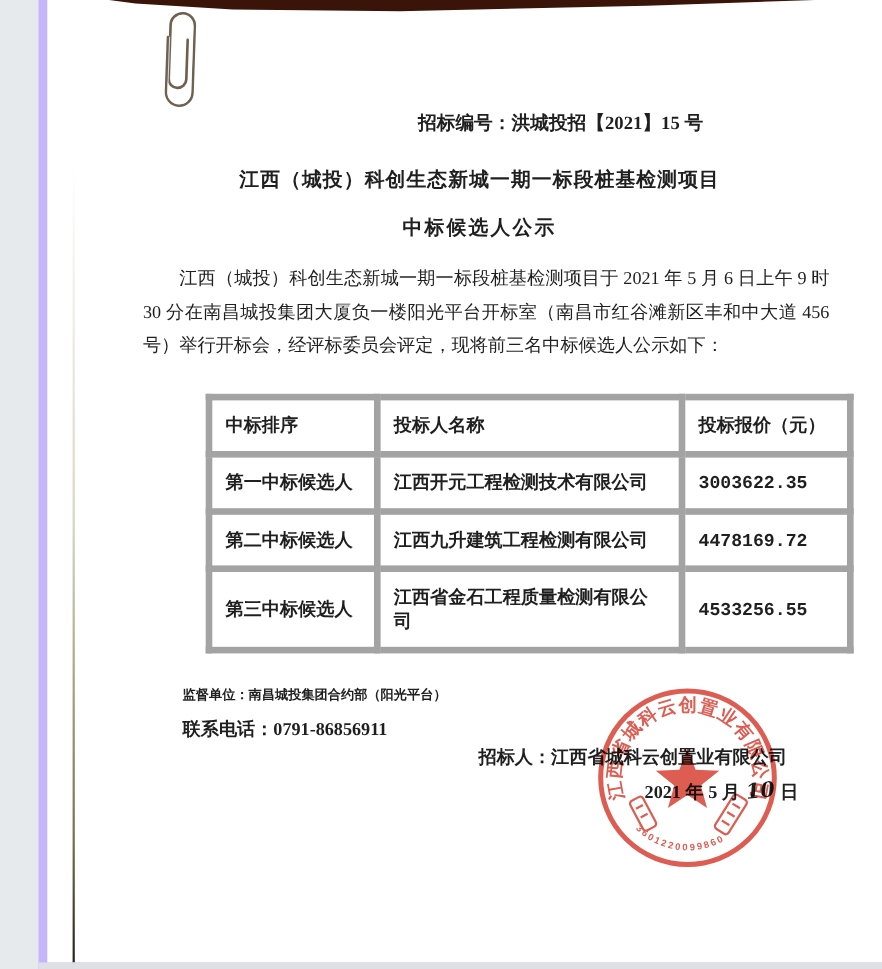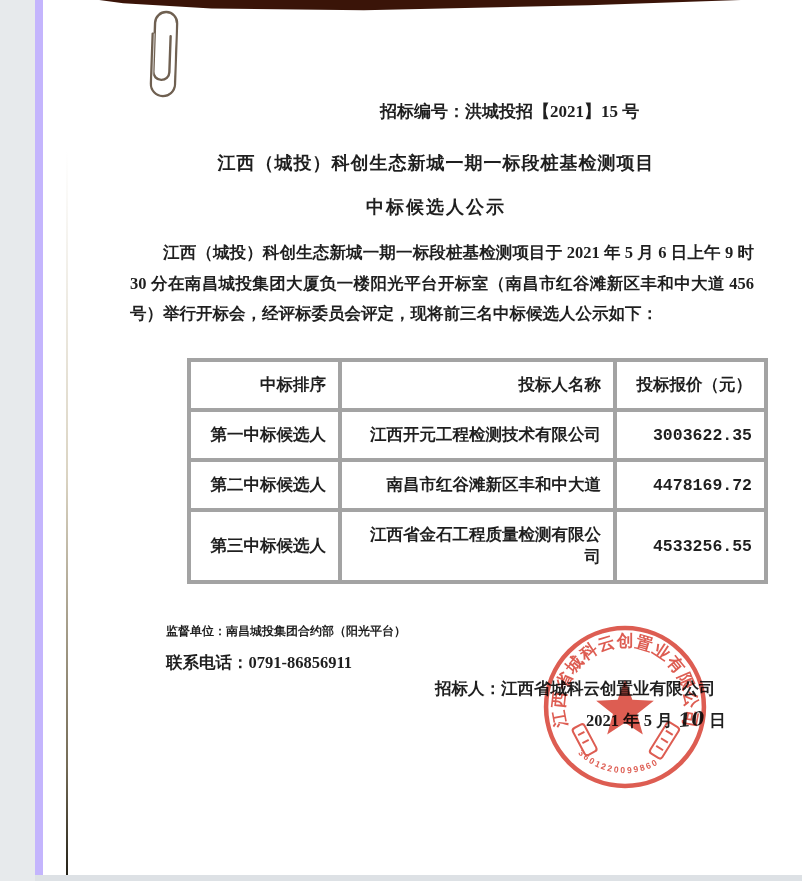--- a/index.html
+++ b/index.html
@@ -12,33 +12,33 @@
           clip-path:polygon(8% 0,88% 0,69% 40%,41% 78%,22% 66%,11% 25%);}
   .fold-line{position:absolute;left:31px;top:150px;width:2px;height:725px;
           background:linear-gradient(to bottom,rgba(150,130,80,0) 0%,rgba(150,130,80,.35) 45%,rgba(70,58,30,.75) 85%,rgba(25,22,12,.95) 100%);}
   .bottom-strip{position:absolute;left:0;top:875px;width:802px;height:6px;background:#dde1e5;}
 
   .line{position:absolute;white-space:nowrap;}
   .tender-no{left:345px;top:100px;font-size:17px;font-weight:700;}
   .title1{left:0;top:151px;width:802px;text-align:center;font-size:18px;font-weight:700;letter-spacing:1px;}
   .title2{left:0;top:195px;width:802px;text-align:center;font-size:18px;font-weight:700;letter-spacing:2px;}
   .para{position:absolute;left:95px;width:624px;font-size:16.5px;line-height:30.5px;
-        font-weight:700;text-align:justify;text-indent:2em;}
+        font-weight:400;text-align:justify;text-indent:2em;}
   .intro{top:238px;}
   .notice{top:561px;line-height:31px;}
   .sup-line{left:131px;top:623px;font-size:12px;font-weight:600;}
   .phone-line{left:131px;top:652px;font-size:16.5px;font-weight:600;text-align:right;}
   .bidder-line{left:400px;top:678px;font-size:16.5px;font-weight:600;}
   .date-line{left:551px;top:708px;font-size:16.5px;font-weight:600;}
   .date-day{display:inline-block;font-family:"DejaVu Serif",serif;font-style:italic;
         font-size:19px;transform:rotate(-6deg);padding:0 1px;}
 
   table.bid{position:absolute;left:152px;top:358px;width:493px;border-collapse:collapse;
         table-layout:fixed;}
-  table.bid td{border:4px solid #a3a3a3;text-align:right;vertical-align:middle;
+  table.bid td{border:6px solid #a3a3a3;text-align:left;vertical-align:middle;
         font-size:16.5px;font-weight:700;padding:12px;}
   table.bid tr{height:49px;}
   table.bid tr.hdr{height:50px;}
   td.c-rank{width:123px;}
   td.c-name{width:247px;}
   td.c-price{width:123px;font-family:Liberation Mono, monospace;font-size:16px;}
 
   .seal{position:absolute;left:504px;top:621px;width:172px;height:172px;
         mix-blend-mode:multiply;opacity:.88;z-index:5;}
   .clip{position:absolute;left:110px;top:8px;width:38px;height:92px;z-index:6;transform:rotate(2deg);}
@@ -70,21 +70,21 @@
         <td class="c-name">投标人名称</td>
         <td class="c-price">投标报价（元）</td>
       </tr>
       <tr>
         <td class="c-rank">第一中标候选人</td>
         <td class="c-name">江西开元工程检测技术有限公司</td>
         <td class="c-price">3003622.35</td>
       </tr>
       <tr>
         <td class="c-rank">第二中标候选人</td>
-        <td class="c-name">南昌市红谷滩新区丰和中大道</td>
+        <td class="c-name">江西九升建筑工程检测有限公司</td>
         <td class="c-price">4478169.72</td>
       </tr>
       <tr>
         <td class="c-rank">第三中标候选人</td>
         <td class="c-name">江西省金石工程质量检测有限公司</td>
         <td class="c-price">4533256.55</td>
       </tr>
     </tbody>
   </table>
 

